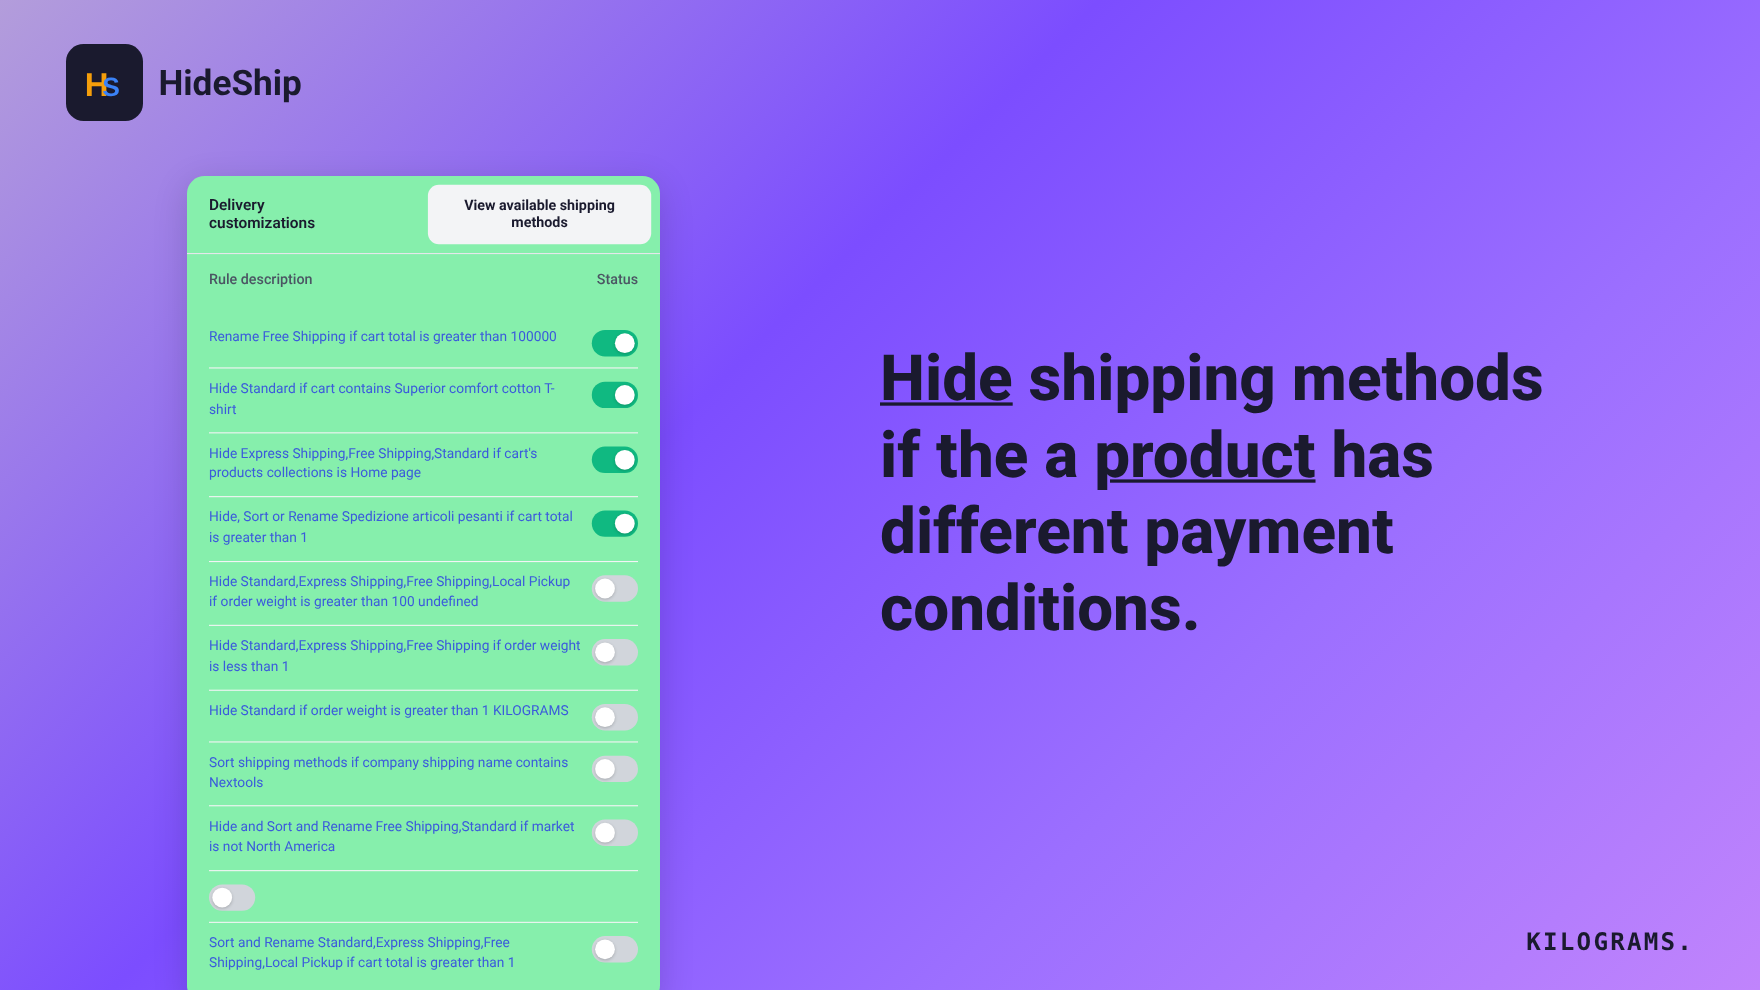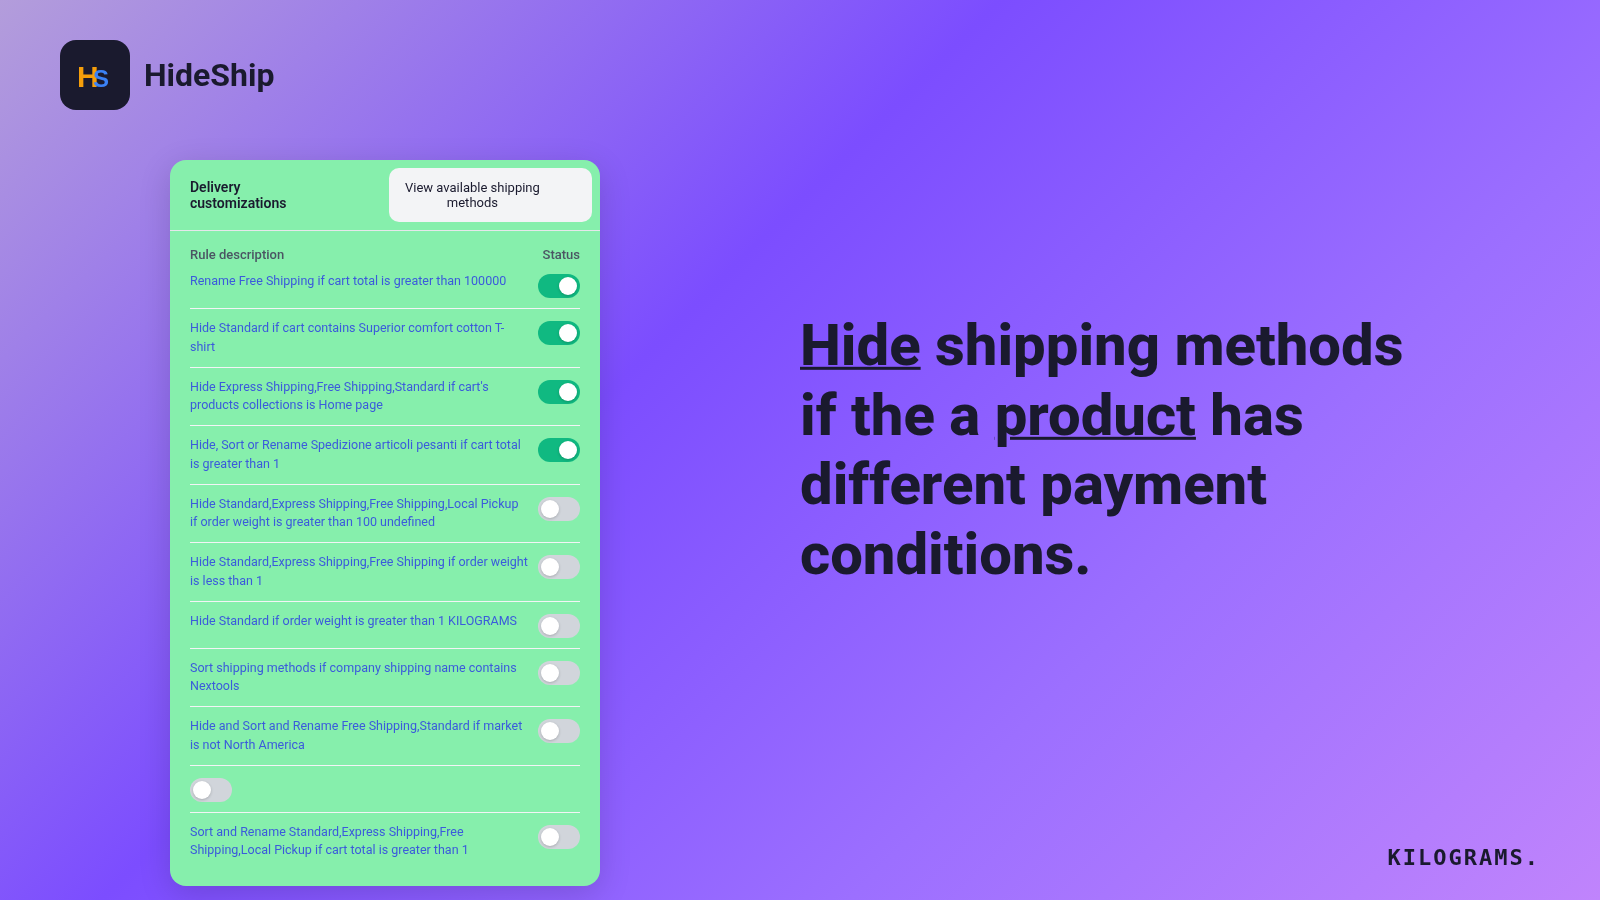--- a/index.html
+++ b/index.html
@@ -68,41 +68,41 @@
       font-size: 14px;
       font-weight: 600;
       color: #1a1a2e;
       cursor: pointer;
     }
 
     .tab-view {
       flex: 1;
       display: flex;
       align-items: center;
-      justify-content: flex-start;
+      justify-content: center;
       padding: 12px 16px;
       margin: 8px;
       background: #f3f4f6;
       border-radius: 10px;
       font-size: 13px;
-      font-weight: 400;
+      font-weight: 700;
       color: #1a1a2e;
       text-align: center;
       cursor: pointer;
     }
 
     .panel-body {
       padding: 16px 20px;
     }
 
     .col-headers {
       display: flex;
       justify-content: space-between;
       align-items: center;
-      margin-bottom: 0;
+      margin-bottom: 26px;
     }
 
     .col-rule-desc {
       font-size: 13px;
       color: #4b5563;
       font-weight: 500;
     }
 
     .col-status {
       font-size: 13px;

